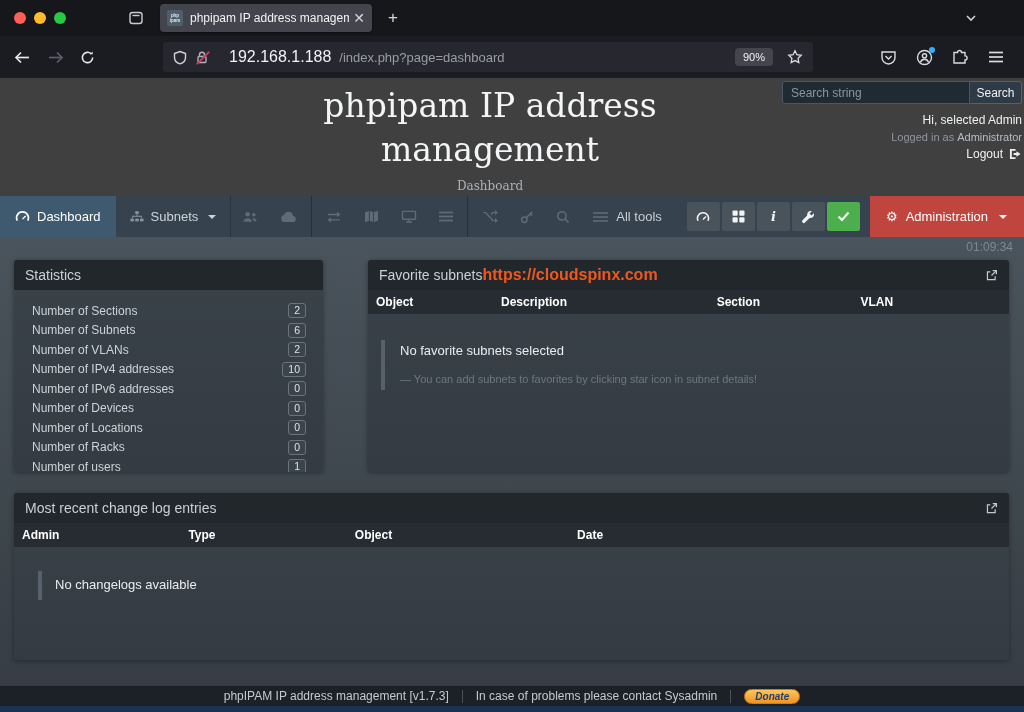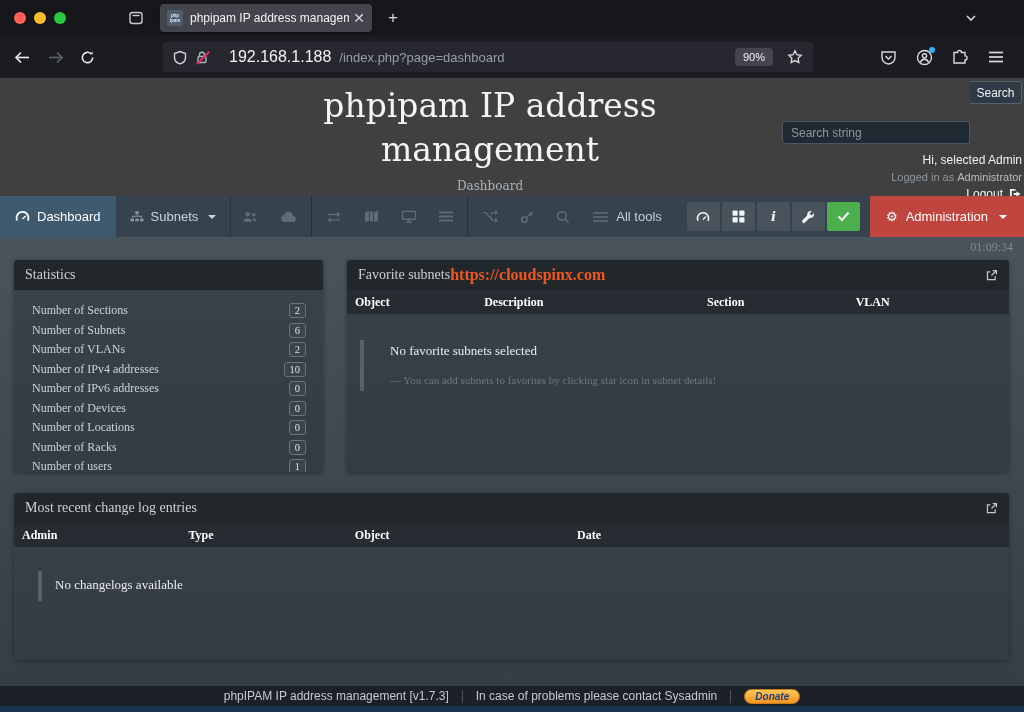--- a/index.html
+++ b/index.html
@@ -55,21 +55,21 @@
   .site-title {
     position:absolute; left:270px; top:6px; width:440px; text-align:center;
     font-family:"DejaVu Serif", serif; font-size:33px; line-height:44px; color:#f3f5f6;
     font-weight:400;
   }
   .site-subtitle { position:absolute; left:270px; top:101px; width:440px; text-align:center;
     font-family:"DejaVu Serif", serif; font-size:12px; color:#a9b3bb; }
   .user-area { position:absolute; top:3px; right:2px; width:240px; }
   .search-row { display:flex; }
   .search-input { flex:1; height:23px; background:#202a33; border:1px solid #4a5663;
-    border-radius:3px 0 0 3px; color:#cdd4da; font-size:12px; padding:0 8px; outline:none;margin-top:40px; }
+    border-radius:3px 0 0 3px; color:#cdd4da; font-size:12px; padding:0 8px; outline:none; }
   .search-input::placeholder { color:#8a959e; }
   .search-btn { width:52px; height:23px; background:#2e3b47; border:1px solid #55626e;
     border-left:none; border-radius:0 3px 3px 0; color:#eef1f3; font-size:12px; }
   .greeting { margin-top:9px; text-align:right; color:#eef1f3; font-size:12px; }
   .loggedin { margin-top:4px; text-align:right; color:#8d97a0; font-size:11px; }
   .loggedin b { color:#b4bdc5; font-weight:400; margin-left:3px; }
   .logout-row { margin-top:4px; text-align:right; color:#eef1f3; font-size:12px;
     display:flex; justify-content:flex-end; align-items:center; gap:6px; }
 
   
@@ -88,46 +88,46 @@
   .sq-btn { width:33px; height:29px; border-radius:2px; background:#49535c; color:#f2f4f5;
     display:flex; align-items:center; justify-content:center; border:none; }
   .sq-btn.green { background:#4cae4c; }
   .sq-btn .ltr { font-family:"DejaVu Serif", serif; font-weight:bold; font-size:13px; font-style:italic; }
   .admin-btn { height:41px; background:#c0453f; color:#fff; border:none; display:flex;
     align-items:center; gap:8px; font-size:13px; padding:0 17px 0 16px; margin-left:8px; }
   .gear-glyph { font-size:13px; line-height:1; }
 
   
   .content { position:absolute; top:237px; bottom:26px; left:0; right:0;
-    background:linear-gradient(#4a545c, #363d44);font-family:Liberation Serif, serif; }
+    background:linear-gradient(#4a545c, #363d44); }
   .clock { position:absolute; top:3px; right:11px; color:#7e8890; font-size:12px; }
 
   .panel { border-radius:3px; box-shadow:0 1px 5px rgba(0,0,0,.35);
     background:linear-gradient(#3a424a, #343b42); display:flex; flex-direction:column; overflow:hidden; }
   .panel-header { flex:0 0 30px; background:#22272c; display:flex; align-items:center;
     padding:0 11px; color:#c9d0d6; font-size:14px; }
   .panel-header .ext { margin-left:auto; color:#c2c9cf; display:flex; }
   .watermark { font-weight:bold; font-size:16px; }
 
-  .row1 { position:absolute; top:23px; left:14px; right:15px; height:212px; display:flex; gap:24px; }
+  .row1 { position:absolute; top:23px; left:14px; right:15px; height:212px; display:flex; gap:45px; }
   .stats-panel { width:309px; }
   .fav-panel { flex:1; }
   .changelog-panel { position:absolute; top:256px; left:14px; right:15px; height:167px; }
 
   .stats-body { padding:11px 17px 0 18px; }
   .stat-row { display:flex; justify-content:space-between; align-items:center; height:19.5px; }
   .stat-label { color:#ccd3d9; font-size:12px; }
   .stat-badge { background:#3b434b; border:1px solid #6b747d; border-radius:3px;
     color:#dde2e6; font-size:10.5px; line-height:13px; padding:0 5px; min-width:11px; text-align:center; }
 
   .thead { flex:0 0 24px; background:#262c32; display:grid; align-items:center;
     font-size:12px; font-weight:bold; color:#fff; }
   .thead.fav { grid-template-columns:20% 34.5% 23% 22.5%; padding:0 8px; }
   .thead.log { grid-template-columns:17% 17% 22.7% 17.6% 25.7%; padding:0 8px; }
-  .empty-block { margin:26px 0 0 13px; border-left:4px solid #57616b; padding:3px 0 5px 26px; }
+  .empty-block { margin:26px 0 0 13px; border-left:4px solid #57616b; padding:3px 0 5px 15px; }
   .empty-title { color:#e9edf0; font-size:13px; }
   .empty-hint { color:#6d7781; font-size:11px; margin-top:15px; }
   .changelog-panel .empty-block { margin:24px 0 0 24px; padding:6px 0 8px 13px; }
 
   
   .footer { position:absolute; bottom:6px; left:0; right:0; height:20px; background:#1c2127;
     display:flex; align-items:center; justify-content:center; gap:13px; color:#c3cad0; font-size:12px; }
   .fdiv { width:1px; height:13px; background:#4a5158; }
   .donate-btn { width:56px; height:15px; border-radius:8px;
     background:linear-gradient(#ffc659, #f29423); border:1px solid #c97d1a;

